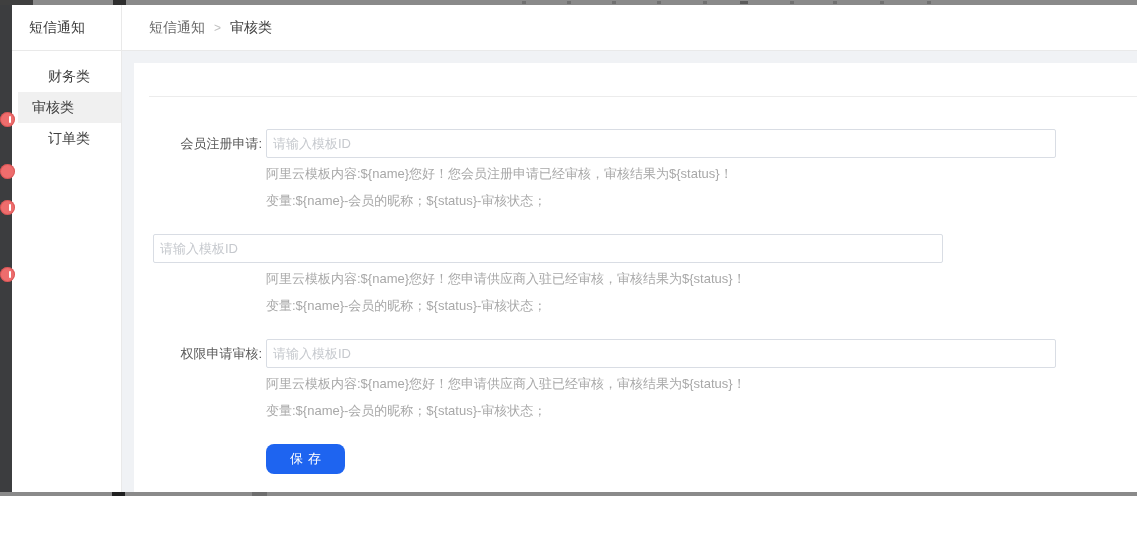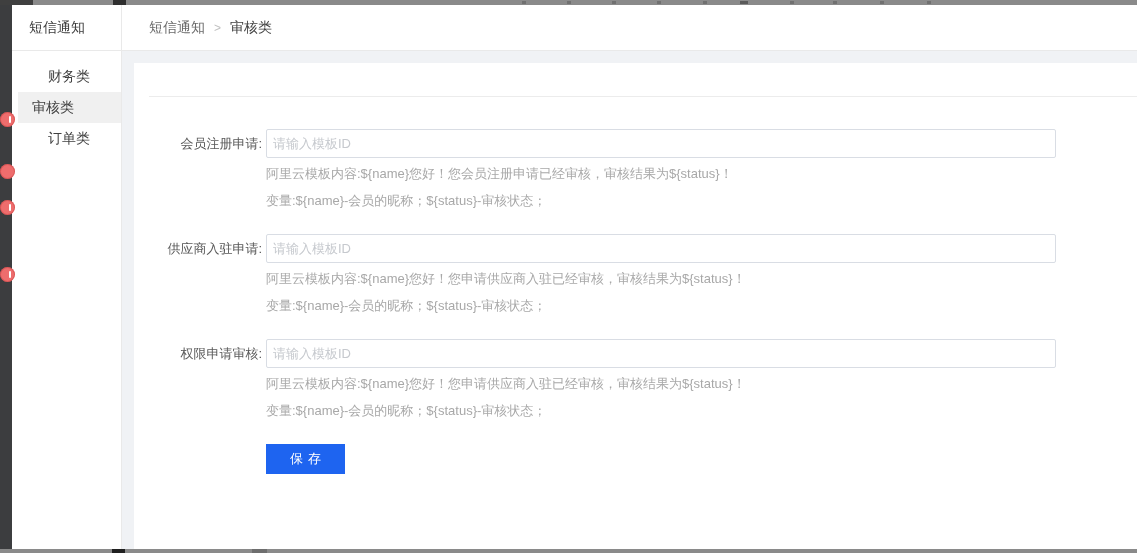--- a/index.html
+++ b/index.html
@@ -4,21 +4,21 @@
 <style>
   :root{
     --accent:#1e64f0; --badge:#ee6d6d; --helper-text:#a8a8a8; --label-text:#595959;
     --heading-text:#2b2b2b; --sidebar-text:#404040; --active-item-bg:#f0f0f0;
     --border:#e9e9e9; --input-border:#d9dde4; --placeholder:#c6c9ce;
     --content-bg:#f0f2f5; --strip:#3c3d3f; --edge-bar:#8a8a8a;
   }
   *{box-sizing:border-box; margin:0; padding:0;}
   html,body{background:#fff;}
   body{font-family:"Liberation Sans","DejaVu Sans",sans-serif;}
-  .frame{position:relative; width:1137px; height:553px; background:#e5e5e5; overflow:hidden;}
+  .frame{position:relative; width:1137px; height:496px; background:#e5e5e5; overflow:hidden;}
 
   
   .top-bar{position:absolute; top:0; left:0; width:1137px; height:5px; background:var(--edge-bar); z-index:30;}
   .top-bar .seg-a{position:absolute; left:0; top:0; width:33px; height:5px; background:#3f3f3f;}
   .top-bar .seg-b{position:absolute; left:113px; top:0; width:13px; height:5px; background:#2e2e2e;}
   .top-bar .tick{position:absolute; top:1px; width:4px; height:3px; background:#707070;}
   .top-bar .tick.big{width:8px; background:#5a5a5a;}
   .bottom-bar{position:absolute; bottom:0; left:0; width:1137px; height:4px; background:var(--edge-bar); z-index:30;}
   .bottom-bar .seg-a{position:absolute; left:112px; top:0; width:13px; height:4px; background:#1f1f1f;}
   .bottom-bar .seg-b{position:absolute; left:252px; top:0; width:15px; height:4px; background:#6e6e6e;}
@@ -47,21 +47,21 @@
 
   .form{margin-top:32px;}
   .field-row{display:flex; align-items:center;}
   .field-label{width:113px; text-align:right; font-size:13px; color:var(--label-text); line-height:29px; flex:none;}
   .field-input{margin-left:4px; width:790px; height:29px; border:1px solid var(--input-border); border-radius:2px; padding:0 6px; font-size:13px; color:#333; outline:none; background:#fff; font-family:inherit;}
   .field-input::placeholder{color:var(--placeholder);}
   .helper{margin-left:117px; font-size:13px; color:var(--helper-text); line-height:14px;}
   .helper.first{margin-top:9px;}
   .helper.second{margin-top:13px;}
   .field{margin-bottom:26px;}
-  .save-btn{display:block; margin:26px 0 0 117px; width:79px; height:30px; background:var(--accent); color:#fff; border:none; border-radius:0; font-size:13px; letter-spacing:5px; text-indent:5px; cursor:pointer; font-family:inherit;}
+  .save-btn{display:block; margin:26px 0 0 117px; width:79px; height:30px; background:var(--accent); color:#fff; border:none; border-radius:8px; font-size:13px; letter-spacing:5px; text-indent:5px; cursor:pointer; font-family:inherit;}
 </style>
 </head>
 <body>
 
 <div class="frame">
 
   <div class="top-bar">
     <div class="seg-a"></div>
     <div class="seg-b"></div>
     <div class="tick" style="left:522px"></div>
@@ -117,21 +117,20 @@
               <div class="field-row">
                 <label class="field-label">会员注册申请:</label>
                 <input class="field-input" type="text" placeholder="请输入模板ID" style="">
               </div>
               <div class="helper first">阿里云模板内容:${name}您好！您会员注册申请已经审核，审核结果为${status}！</div>
               <div class="helper second">变量:${name}-会员的昵称；${status}-审核状态；</div>
             </div>
 
             <div class="field">
               <div class="field-row">
-                <label class="field-label">供应商入驻申请:</label>
                 <input class="field-input" type="text" placeholder="请输入模板ID" style="">
               </div>
               <div class="helper first">阿里云模板内容:${name}您好！您申请供应商入驻已经审核，审核结果为${status}！</div>
               <div class="helper second">变量:${name}-会员的昵称；${status}-审核状态；</div>
             </div>
 
             <div class="field">
               <div class="field-row">
                 <label class="field-label">权限申请审核:</label>
                 <input class="field-input" type="text" placeholder="请输入模板ID" style="">

